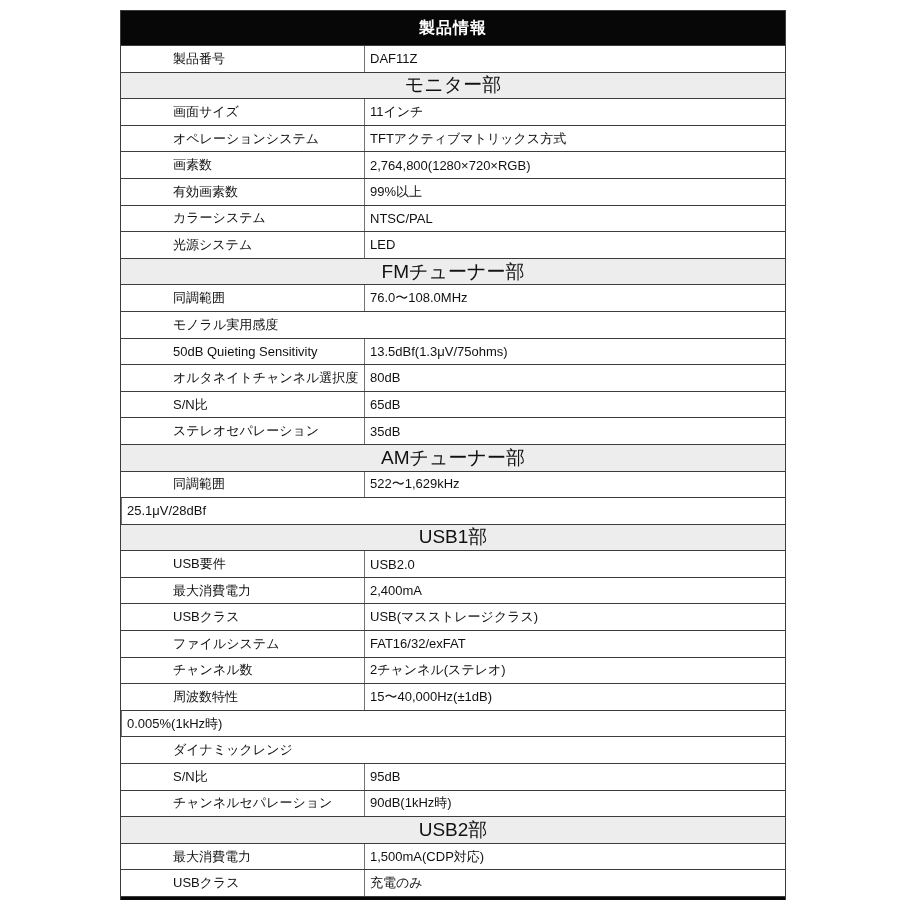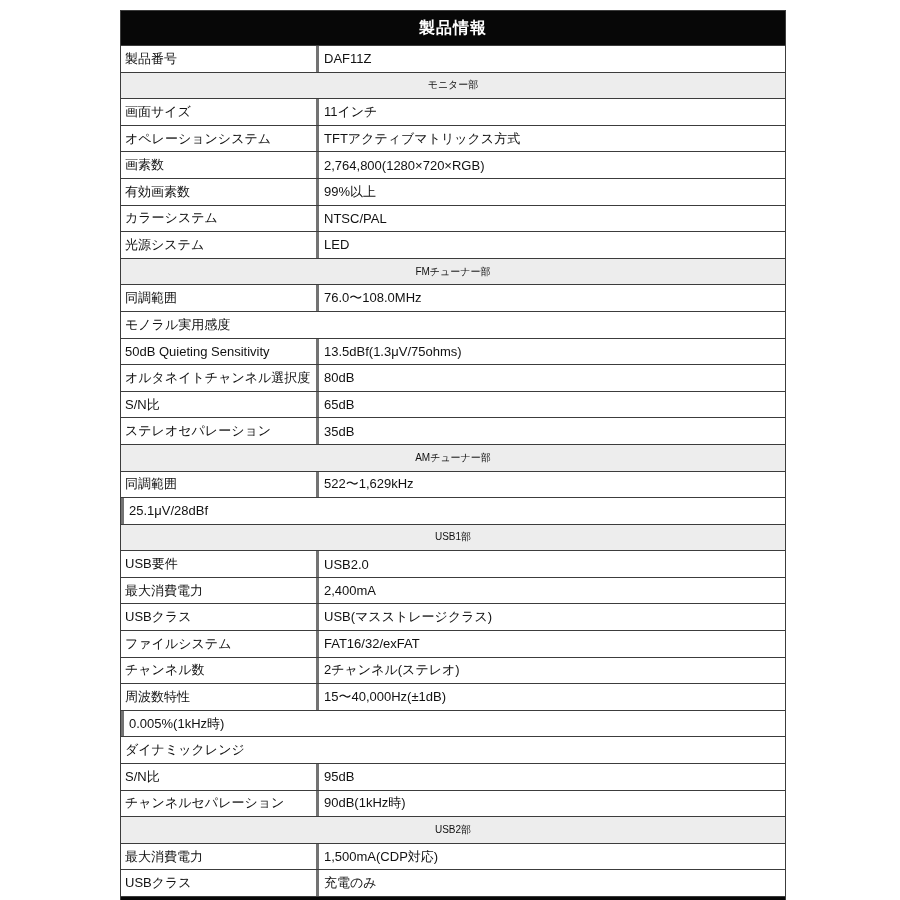--- a/index.html
+++ b/index.html
@@ -48,35 +48,36 @@
     display: flex;
     align-items: center;
     box-sizing: border-box;
     white-space: nowrap;
     overflow: hidden;
   }
   .label-cell {
     width: 195px;
     min-width: 195px;
     padding-left: 4px;
+    margin-left: 48px;
   }
   .value-cell {
     flex: 1;
-    border-left: 3px solid #737373;
+    border-left: 1px solid #737373;
     padding-left: 5px;
   }
   .section-row {
     background: #ededed;
   }
   .section-cell {
     width: 100%;
     display: flex;
     align-items: center;
     justify-content: center;
-    font-size: 10px;
+    font-size: 19px;
     color: #111111;
   }
   .partial-row {
     height: 5px;
     background: #070707;
     border-top: 1px solid #3c3c3c;
   }
 </style>
 </head>
 <body>

